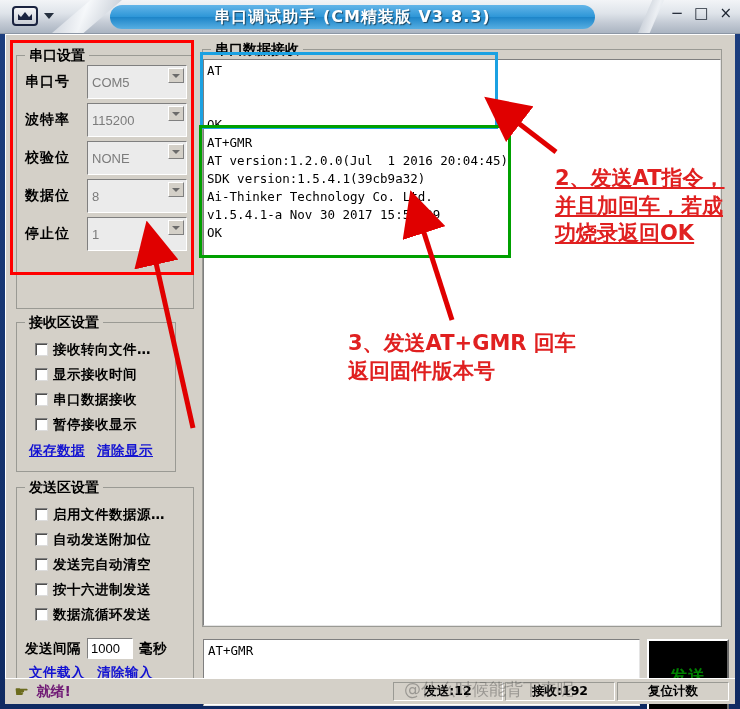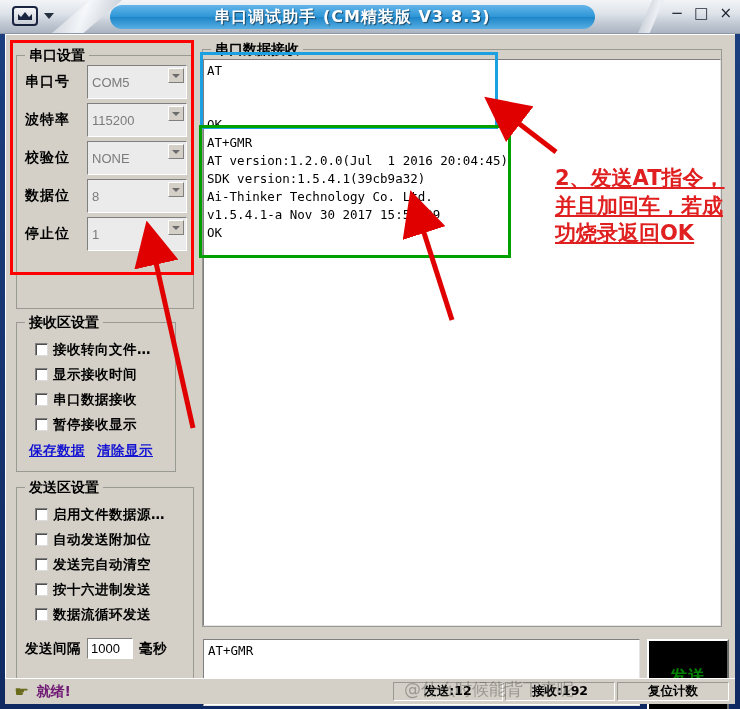--- a/index.html
+++ b/index.html
@@ -507,20 +507,24 @@
         <span class="cbbox"></span>
         <span class="cblabel">数据流循环发送</span>
       </div>
 
       <div id="interval-row">
         <span class="cblabel">发送间隔</span>
         <span id="interval-input">1000</span>
         <span class="cblabel">毫秒</span>
       </div>
 
+      <div class="linkrow" style="top:176px">
+        <span class="link">文件载入</span>
+        <span class="link">清除输入</span>
+      </div>
     </div>
 
     <div class="groupbox" id="grp-data">
       <span class="gb-title">串口数据接收</span>
     </div>
 
     <div id="recv-text">
       <div id="recv-lines">AT
 
 
@@ -566,17 +570,19 @@
       </defs>
 
       <line x1="193" y1="428" x2="152" y2="245" stroke="#e00000" stroke-width="5" marker-end="url(#ah)"></line>
 
       <line x1="556" y1="152" x2="504" y2="112" stroke="#e00000" stroke-width="5" marker-end="url(#ah)"></line>
 
       <line x1="452" y1="320" x2="418" y2="214" stroke="#e00000" stroke-width="5" marker-end="url(#ah)"></line>
     </svg>
 
     <div class="anno-text" id="anno2">2、发送AT指令，并且加回车，若成功烧录返回OK</div>
+    <div class="anno-text" id="anno3" style="white-space:pre-line">3、发送AT+GMR 回车
+返回固件版本号</div>
 
     <div class="watermark" id="wm-status">@什么时候能背下来呢</div>
   </div>
 
 </div>
 
 </body></html>

